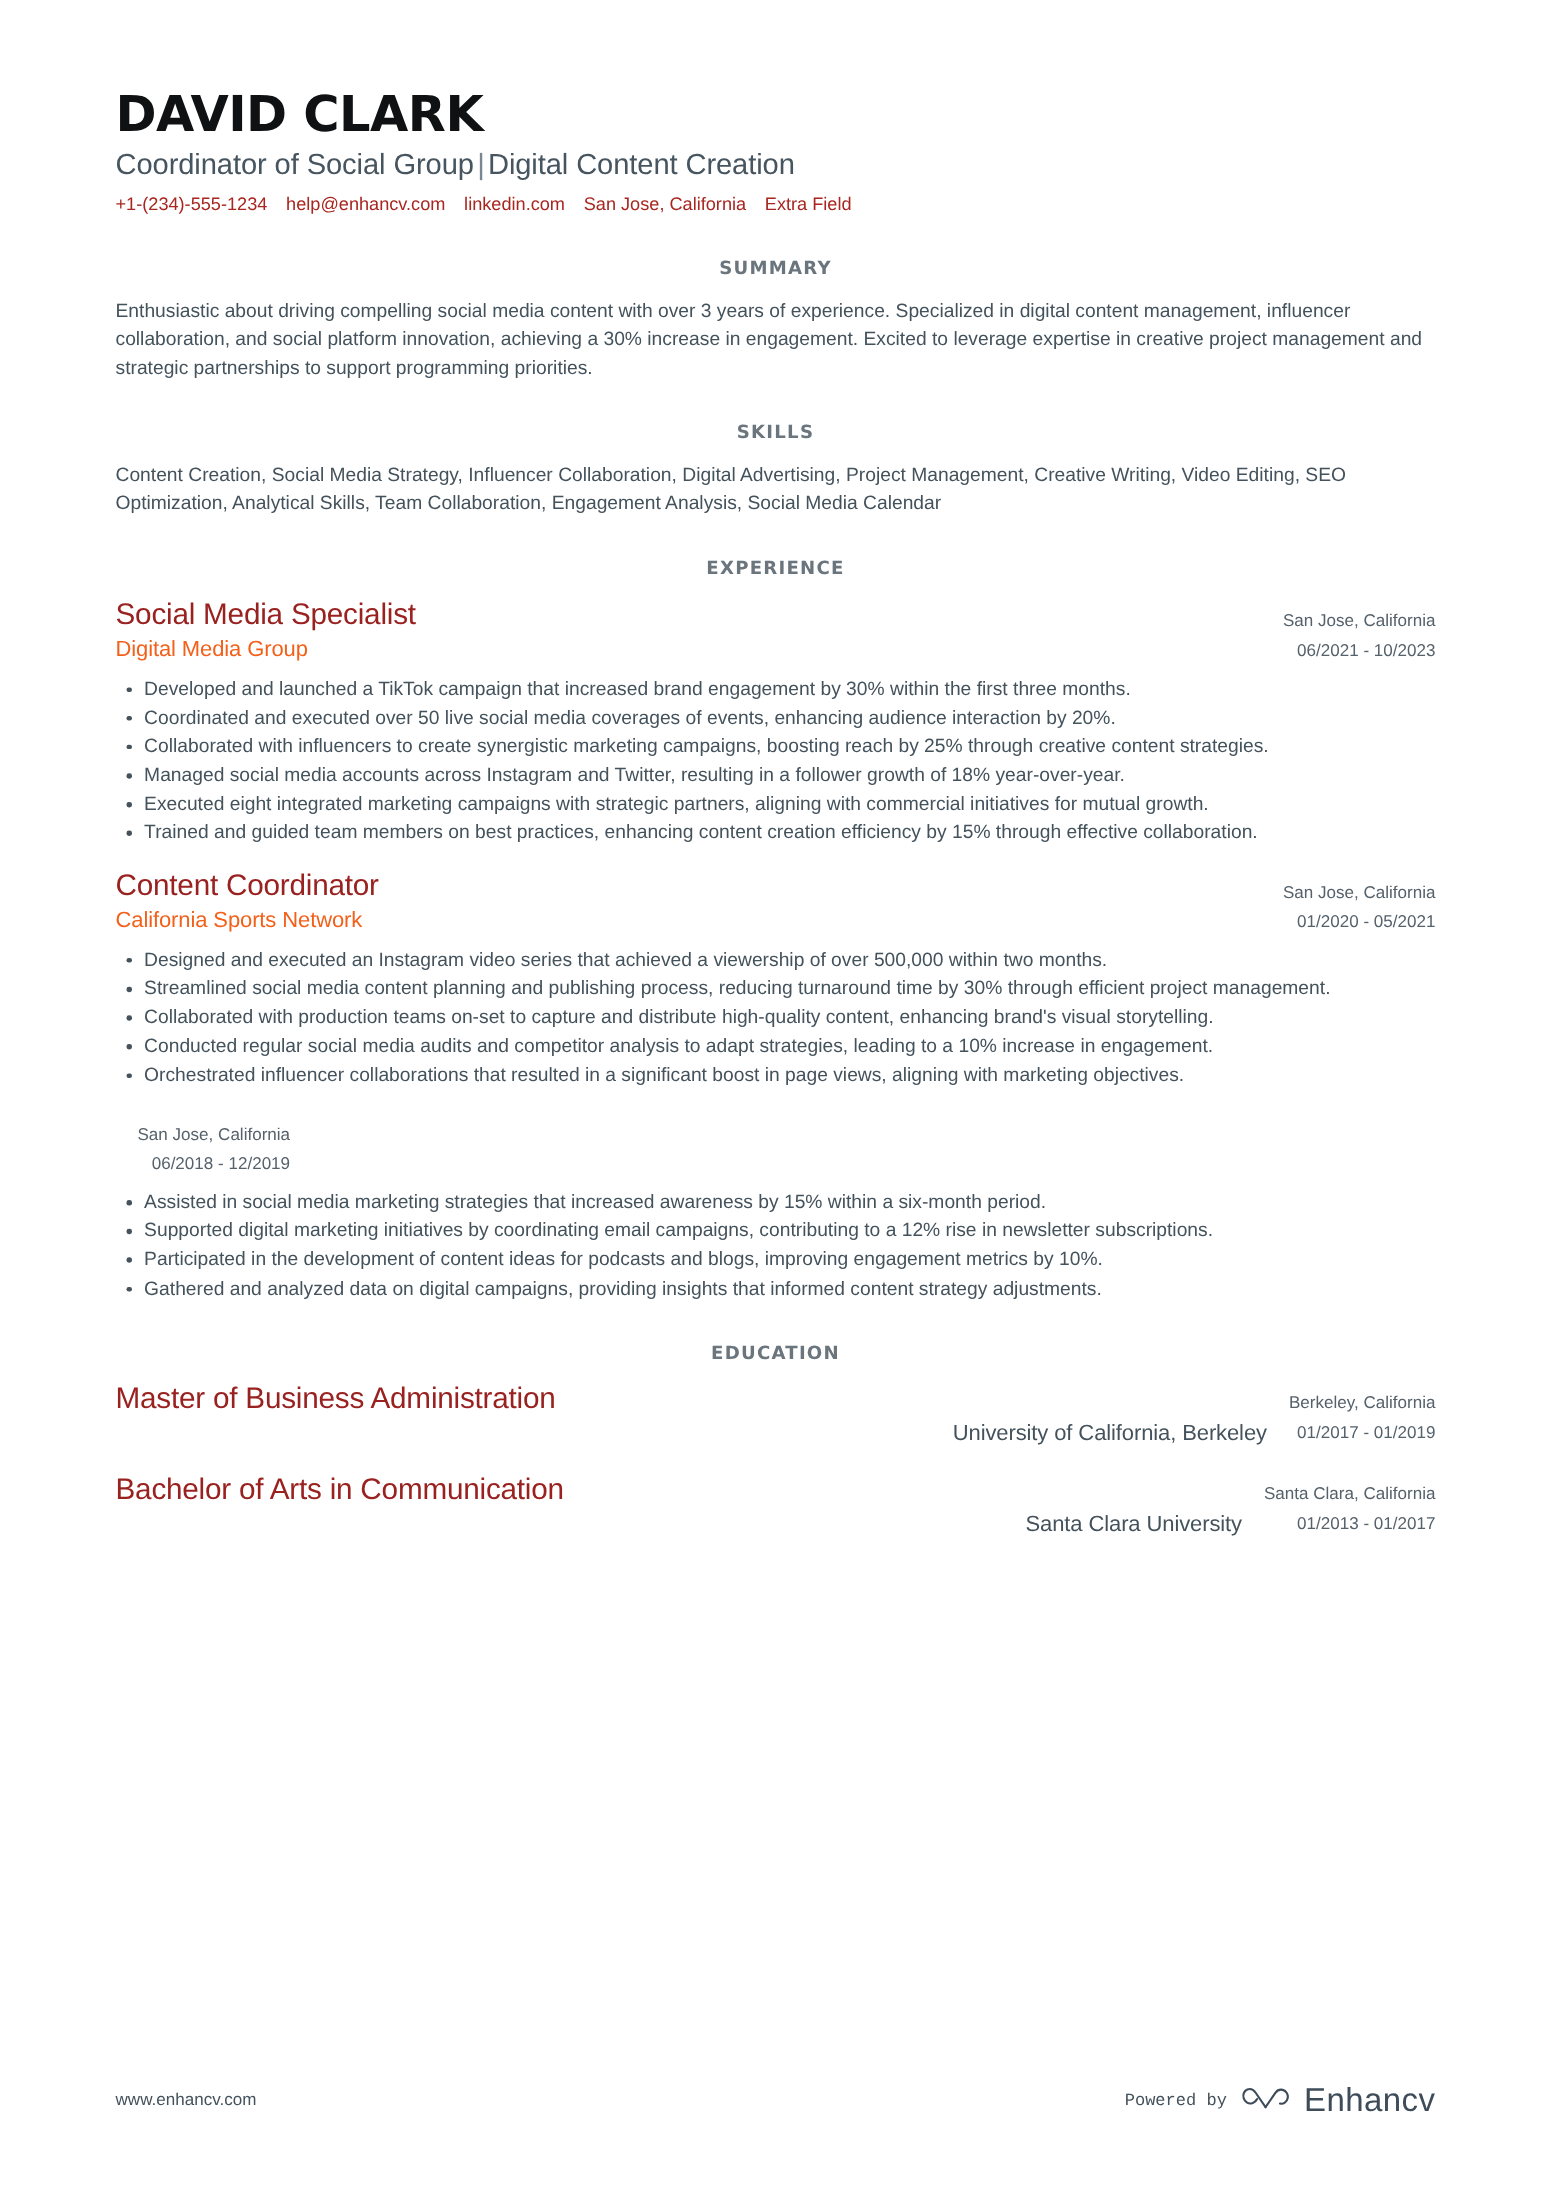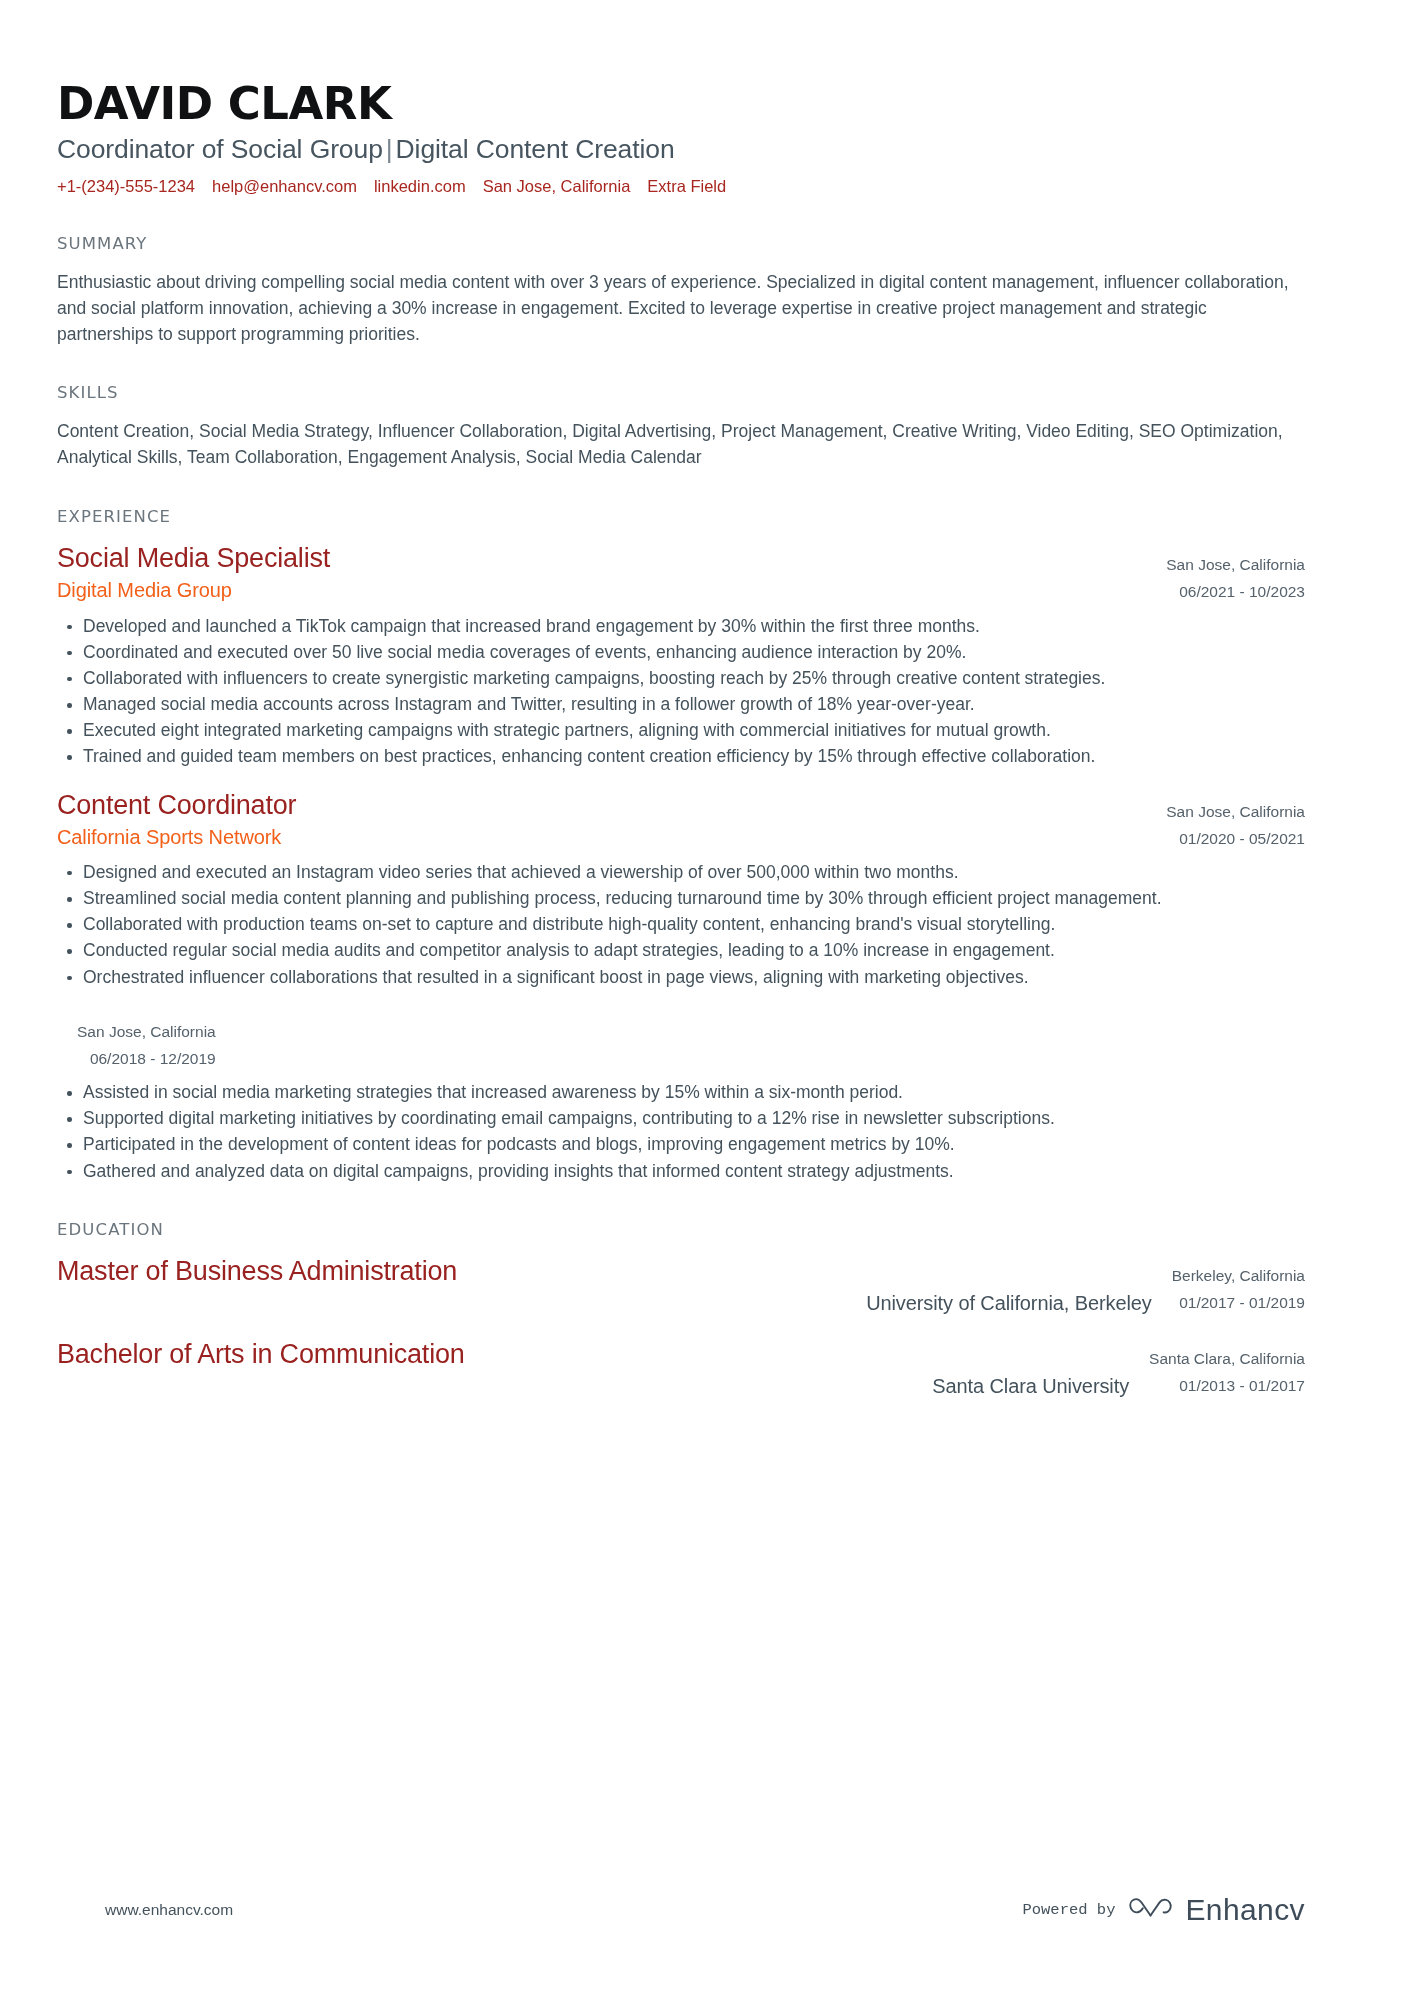--- a/index.html
+++ b/index.html
@@ -14,21 +14,21 @@
   .page {
     width: 1410px;
     height: 1995px;
     background: #ffffff;
     position: relative;
     box-sizing: border-box;
     padding: 0;
     overflow: hidden;
   }
   .content {
-    padding: 80px 105px 0 57px;
+    padding: 80px 105px 0 105px;
   }
 
   
   .name {
     font-family: "DejaVu Sans", sans-serif;
     font-size: 45px;
     font-weight: bold;
     letter-spacing: -0.5px;
     color: #0f1112;
     line-height: 1.05;
@@ -54,25 +54,26 @@
     white-space: nowrap;
   }
   .contact span.item { margin-right: 17px; display: inline-block; }
   .contact span.item:last-child { margin-right: 0; text-align: center; }
 
   
   .section { margin-top: 36px; }
   .section-title {
     font-family: "DejaVu Sans", sans-serif;
     font-size: 16.5px;
-    font-weight: normal;
+    font-weight: bold;
     letter-spacing: 1.1px;
     color: #6b757d;
     text-transform: uppercase;
     margin-bottom: 17px;
+    text-align: center;
   }
   .para {
     font-size: 17.5px;
     line-height: 1.48;
     color: #44525c;
   }
 
   
   .entry { margin-bottom: 20px; position: relative; }
   .entry-head {

